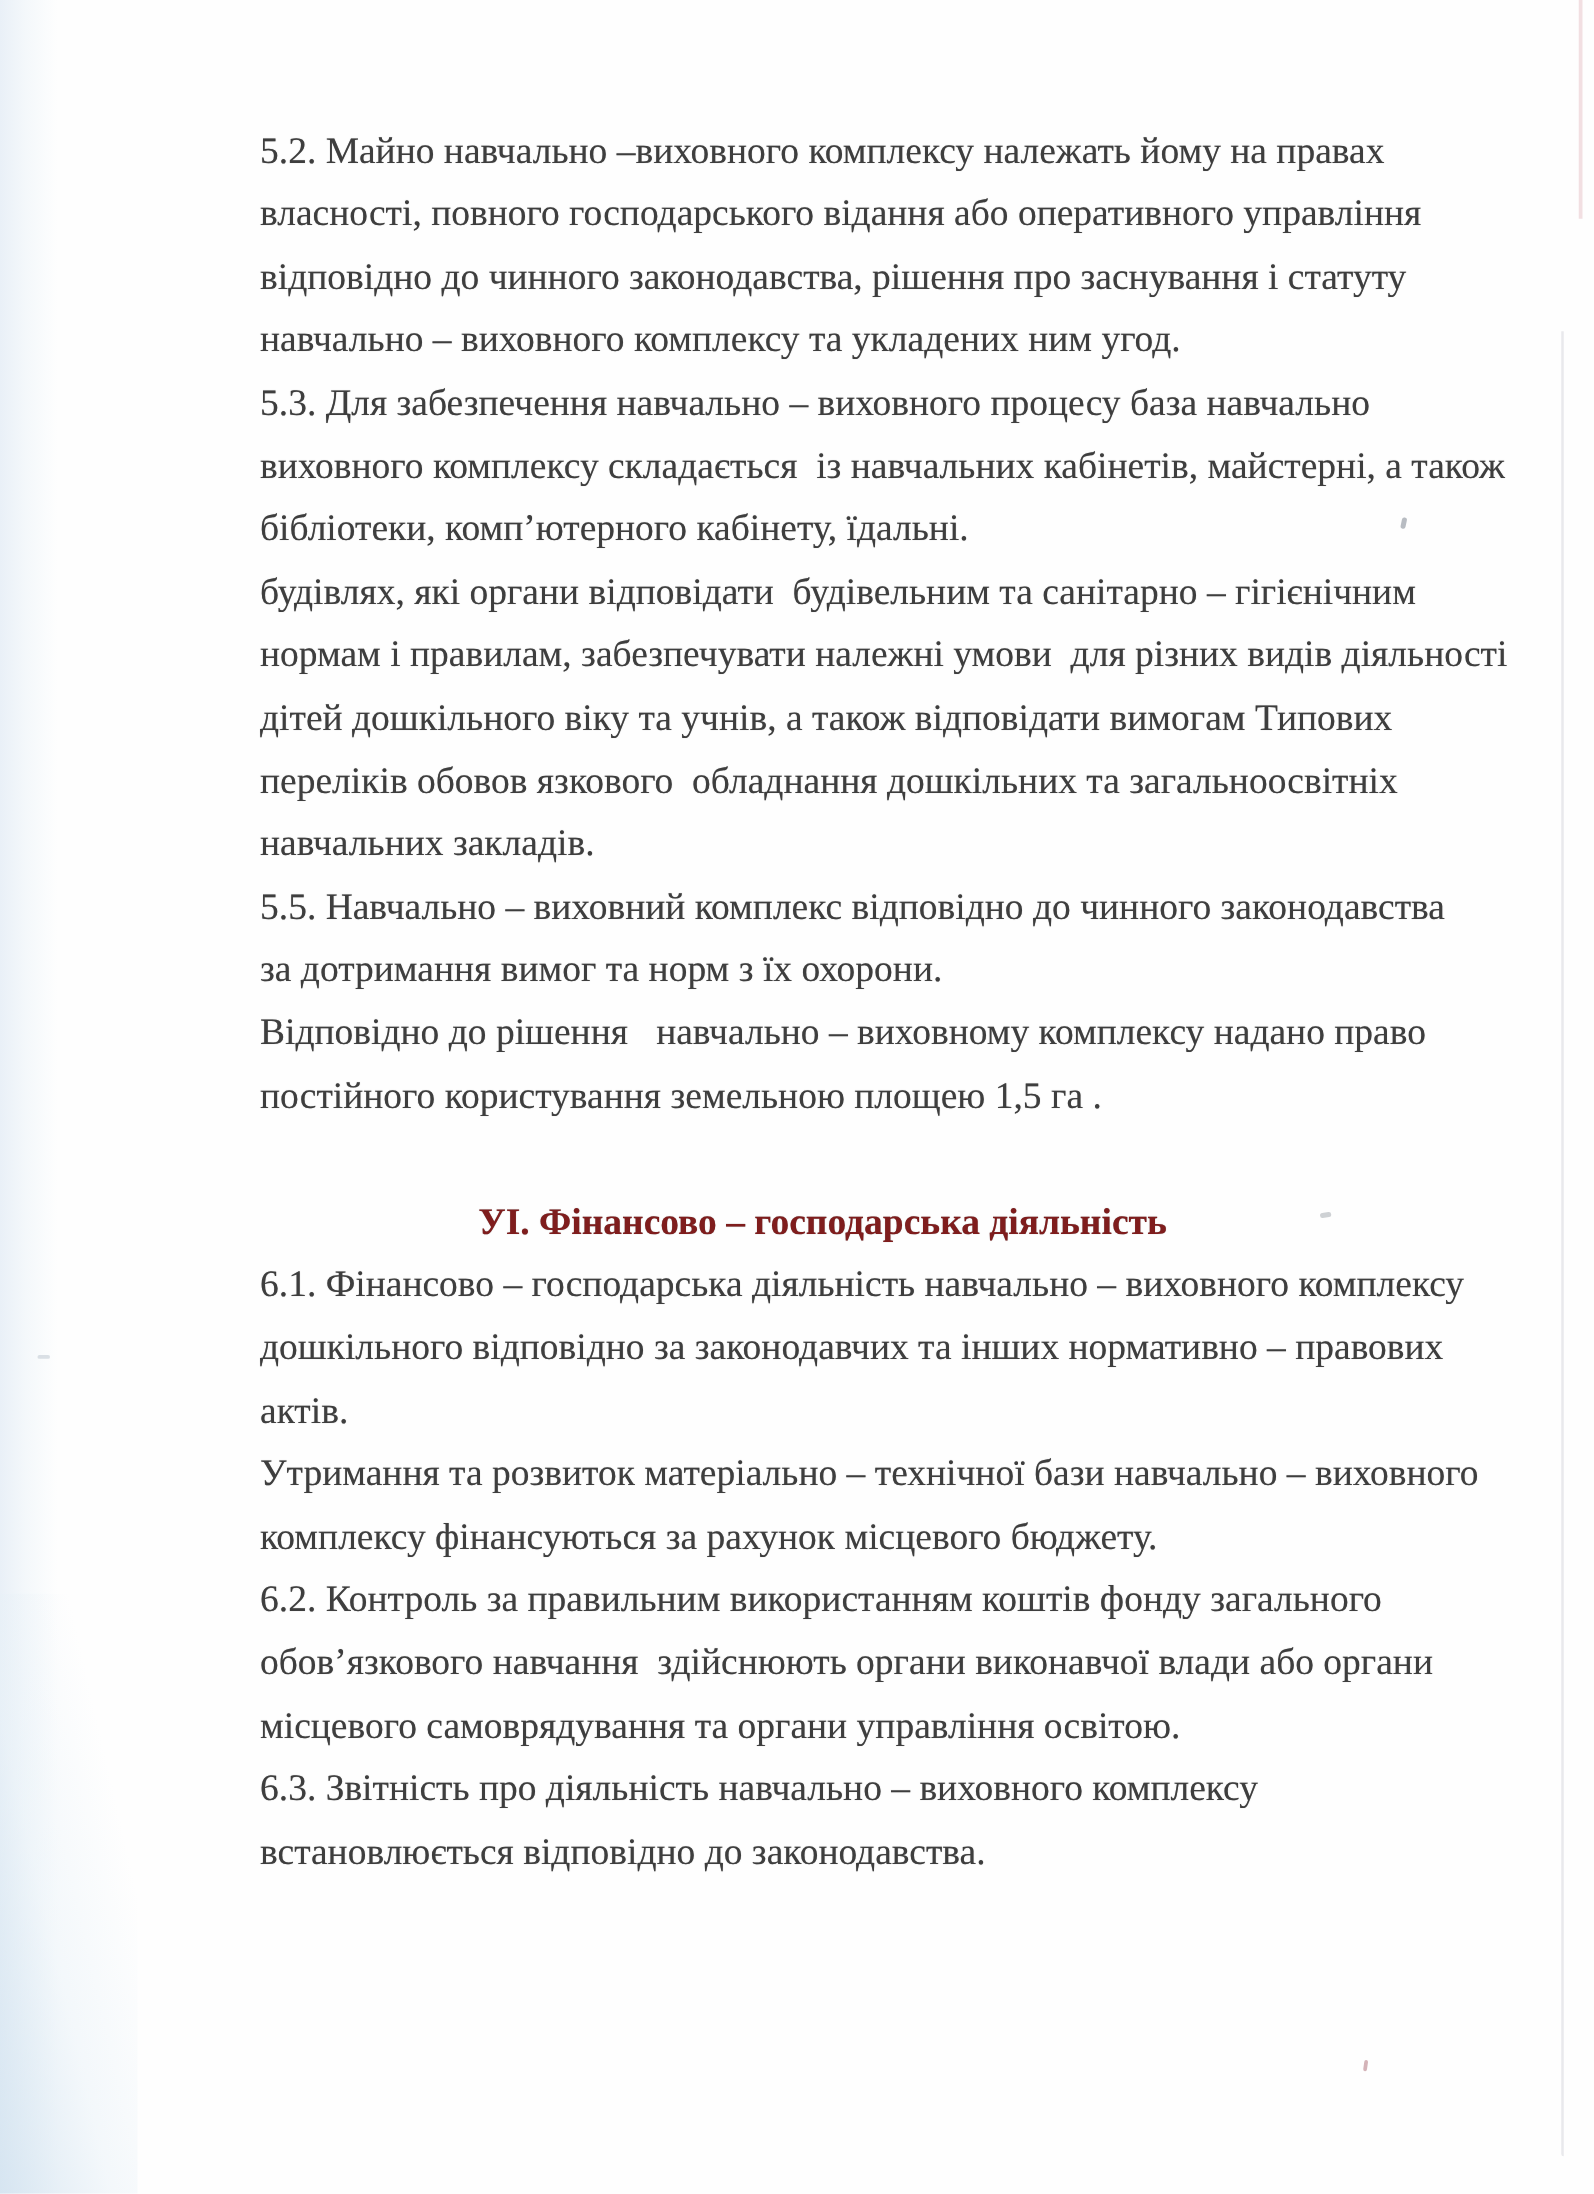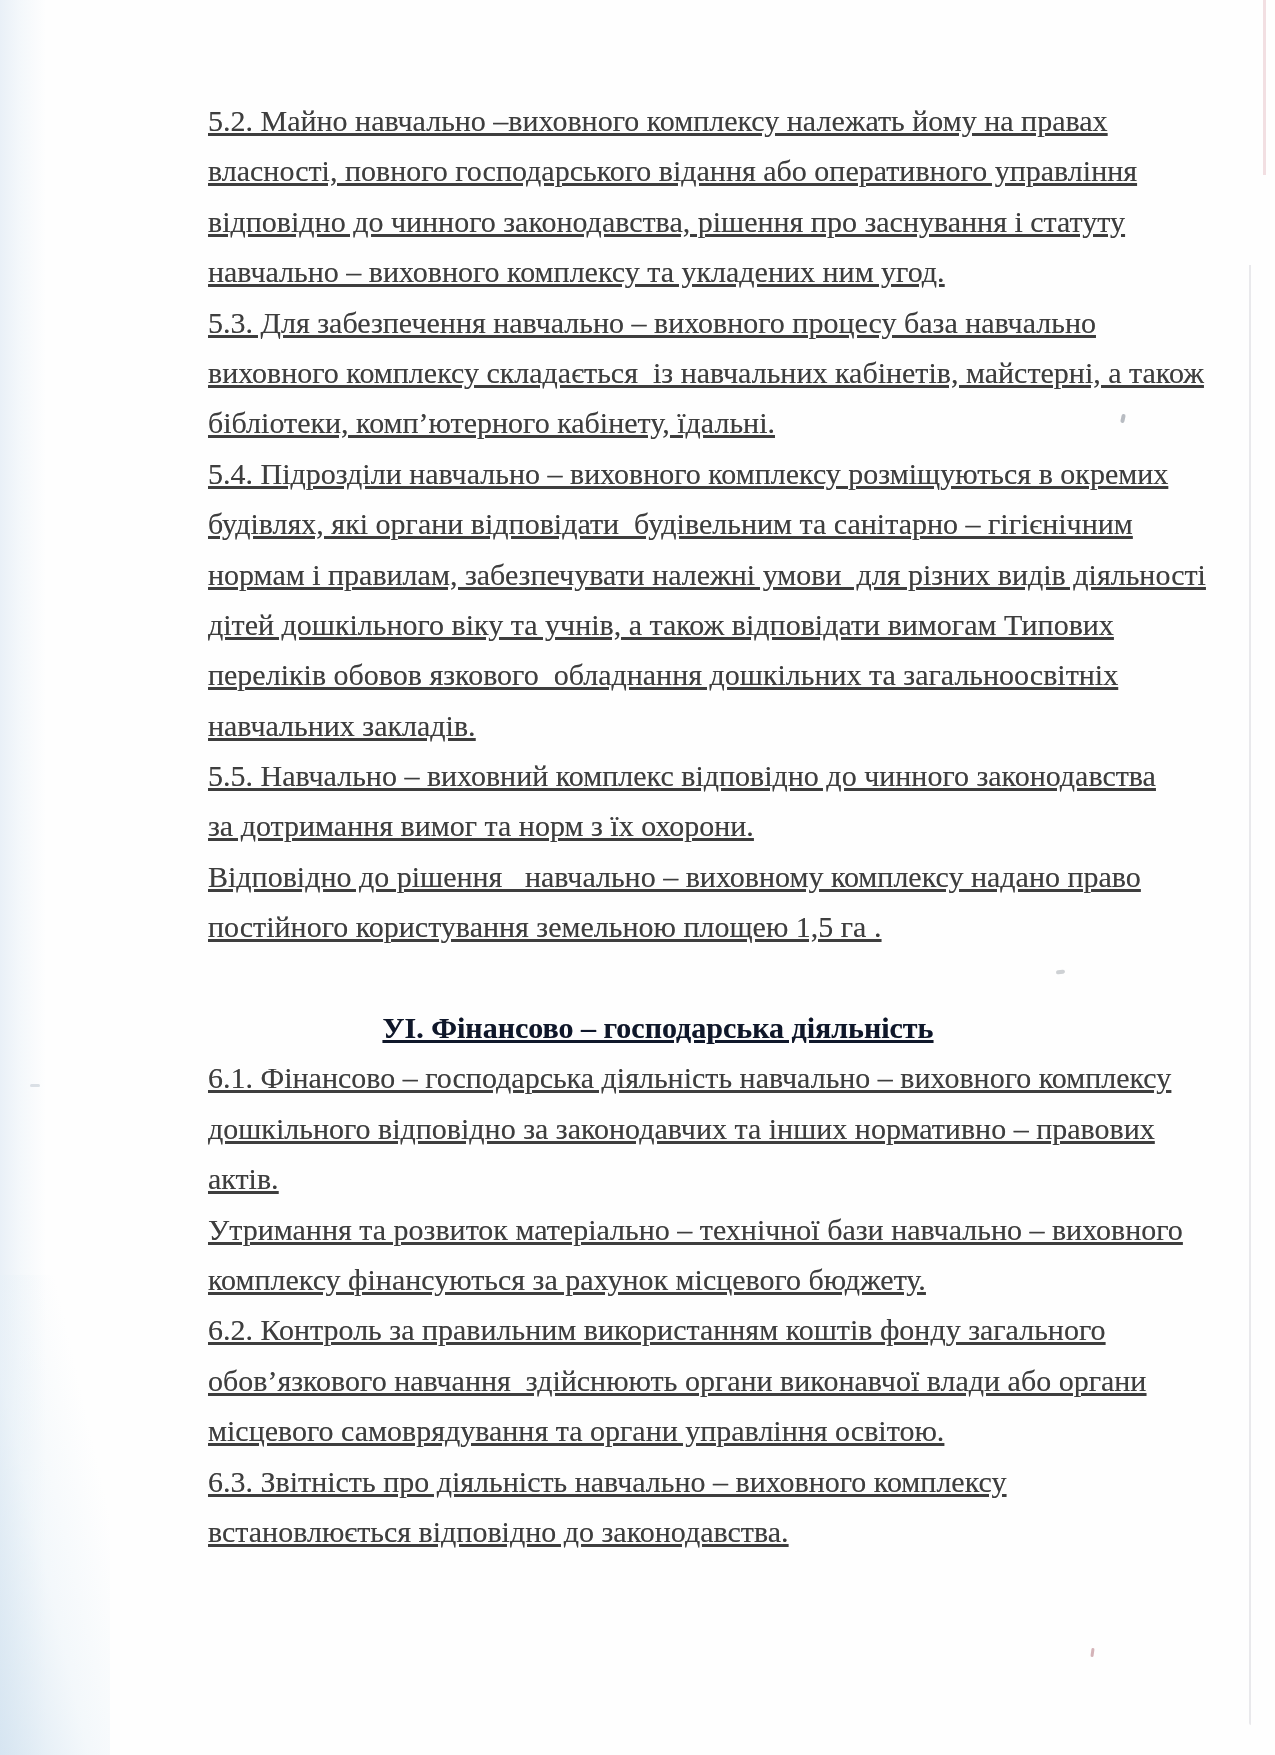--- a/index.html
+++ b/index.html
@@ -61,27 +61,26 @@
     top: 96px;
     width: 900px;
   }
   .line {
     height: 50.4px;
     line-height: 50.4px;
     font-size: 30px;
     color: #3e3e3e;
     white-space: pre;
     text-shadow: 0 0 0.6px rgba(62,62,62,0.55);
-    text-decoration: underline;
   }
   .line.blank { height: 50.4px; }
   .heading {
     font-weight: bold;
     text-align: center;
-    color: #0f172a;
+    color: #7f1d1d;
   }
 </style>
 </head>
 <body>
 
 <div class="page">
 
   <div class="edge-left"></div>
   <div class="edge-left-bottom"></div>
   <div class="edge-right-line"></div>
@@ -95,21 +94,20 @@
 
     <div class="line">5.2. Майно навчально –виховного комплексу належать йому на правах</div>
     <div class="line">власності, повного господарського відання або оперативного управління</div>
     <div class="line">відповідно до чинного законодавства, рішення про заснування і статуту</div>
     <div class="line">навчально – виховного комплексу та укладених ним угод.</div>
 
     <div class="line">5.3. Для забезпечення навчально – виховного процесу база навчально</div>
     <div class="line">виховного комплексу складається  із навчальних кабінетів, майстерні, а також</div>
     <div class="line">бібліотеки, комп’ютерного кабінету, їдальні.</div>
 
-    <div class="line">5.4. Підрозділи навчально – виховного комплексу розміщуються в окремих</div>
     <div class="line">будівлях, які органи відповідати  будівельним та санітарно – гігієнічним</div>
     <div class="line">нормам і правилам, забезпечувати належні умови  для різних видів діяльності</div>
     <div class="line">дітей дошкільного віку та учнів, а також відповідати вимогам Типових</div>
     <div class="line">переліків обовов язкового  обладнання дошкільних та загальноосвітніх</div>
     <div class="line">навчальних закладів.</div>
 
     <div class="line">5.5. Навчально – виховний комплекс відповідно до чинного законодавства</div>
     <div class="line">за дотримання вимог та норм з їх охорони.</div>
 
     <div class="line">Відповідно до рішення   навчально – виховному комплексу надано право</div>

